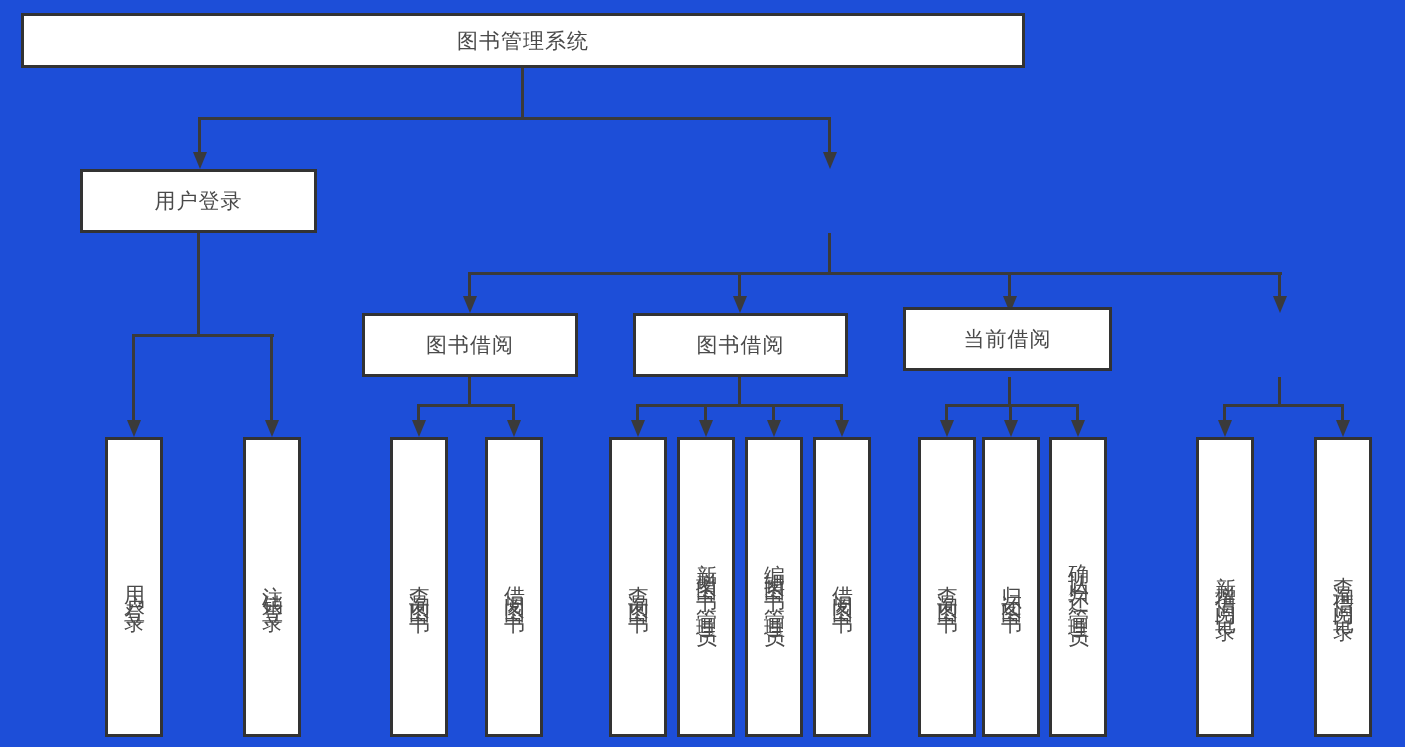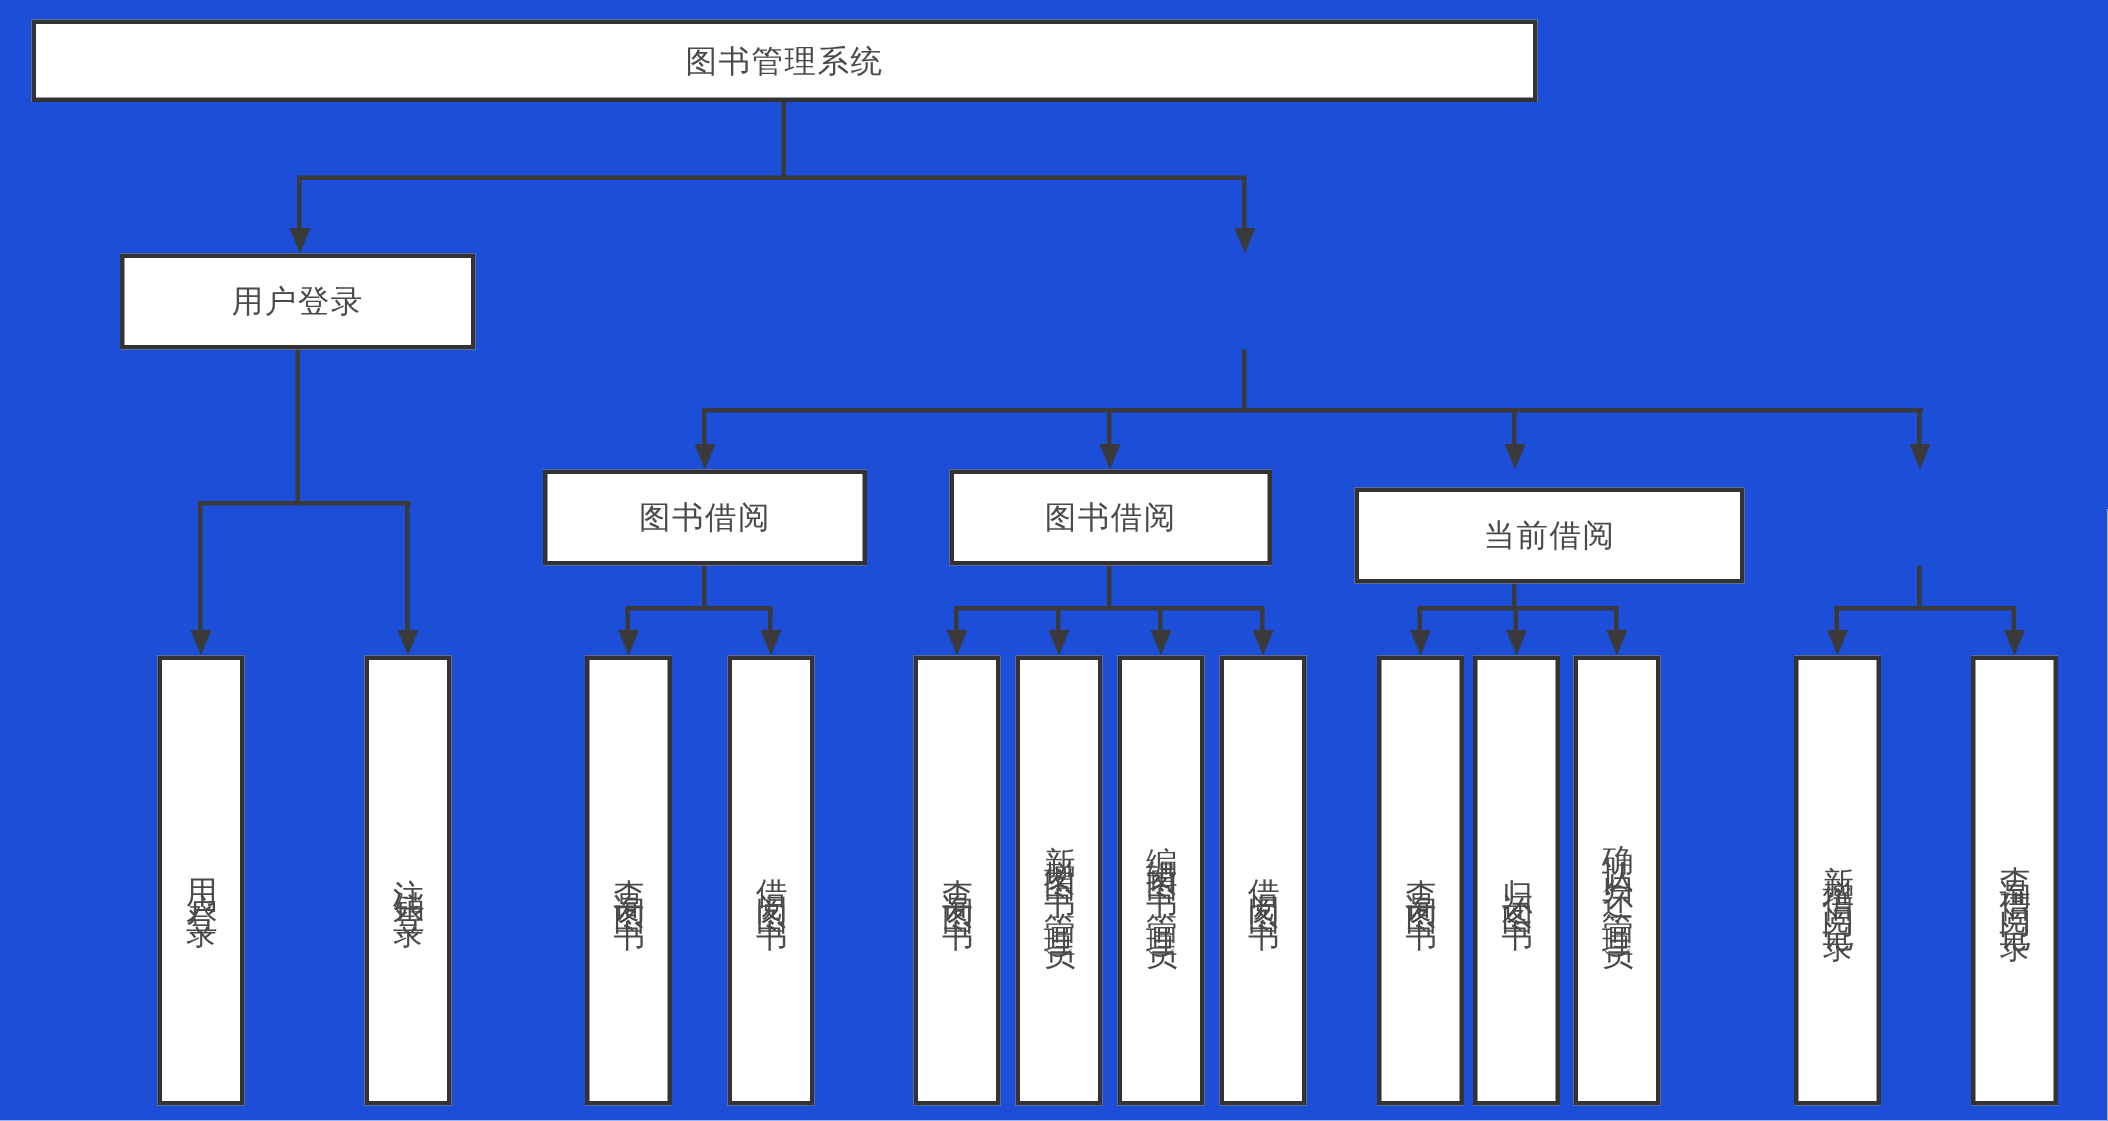--- a/index.html
+++ b/index.html
@@ -109,21 +109,21 @@
   <div class="box" style="left:80px;top:169px;width:237px;height:64px">
     <span>用户登录</span>
   </div>
 
   <div class="box" style="left:362px;top:313px;width:216px;height:64px">
     <span>图书借阅</span>
   </div>
   <div class="box" style="left:633px;top:313px;width:215px;height:64px">
     <span>图书借阅</span>
   </div>
-  <div class="box" style="left:903px;top:325px;width:260px;height:64px">
+  <div class="box" style="left:903px;top:307px;width:209px;height:64px">
     <span>当前借阅</span>
   </div>
 
   <div class="vbox" style="left:105px">
     <span>用户登录</span>
   </div>
   <div class="vbox" style="left:243px">
     <span>注销登录</span>
   </div>
 

